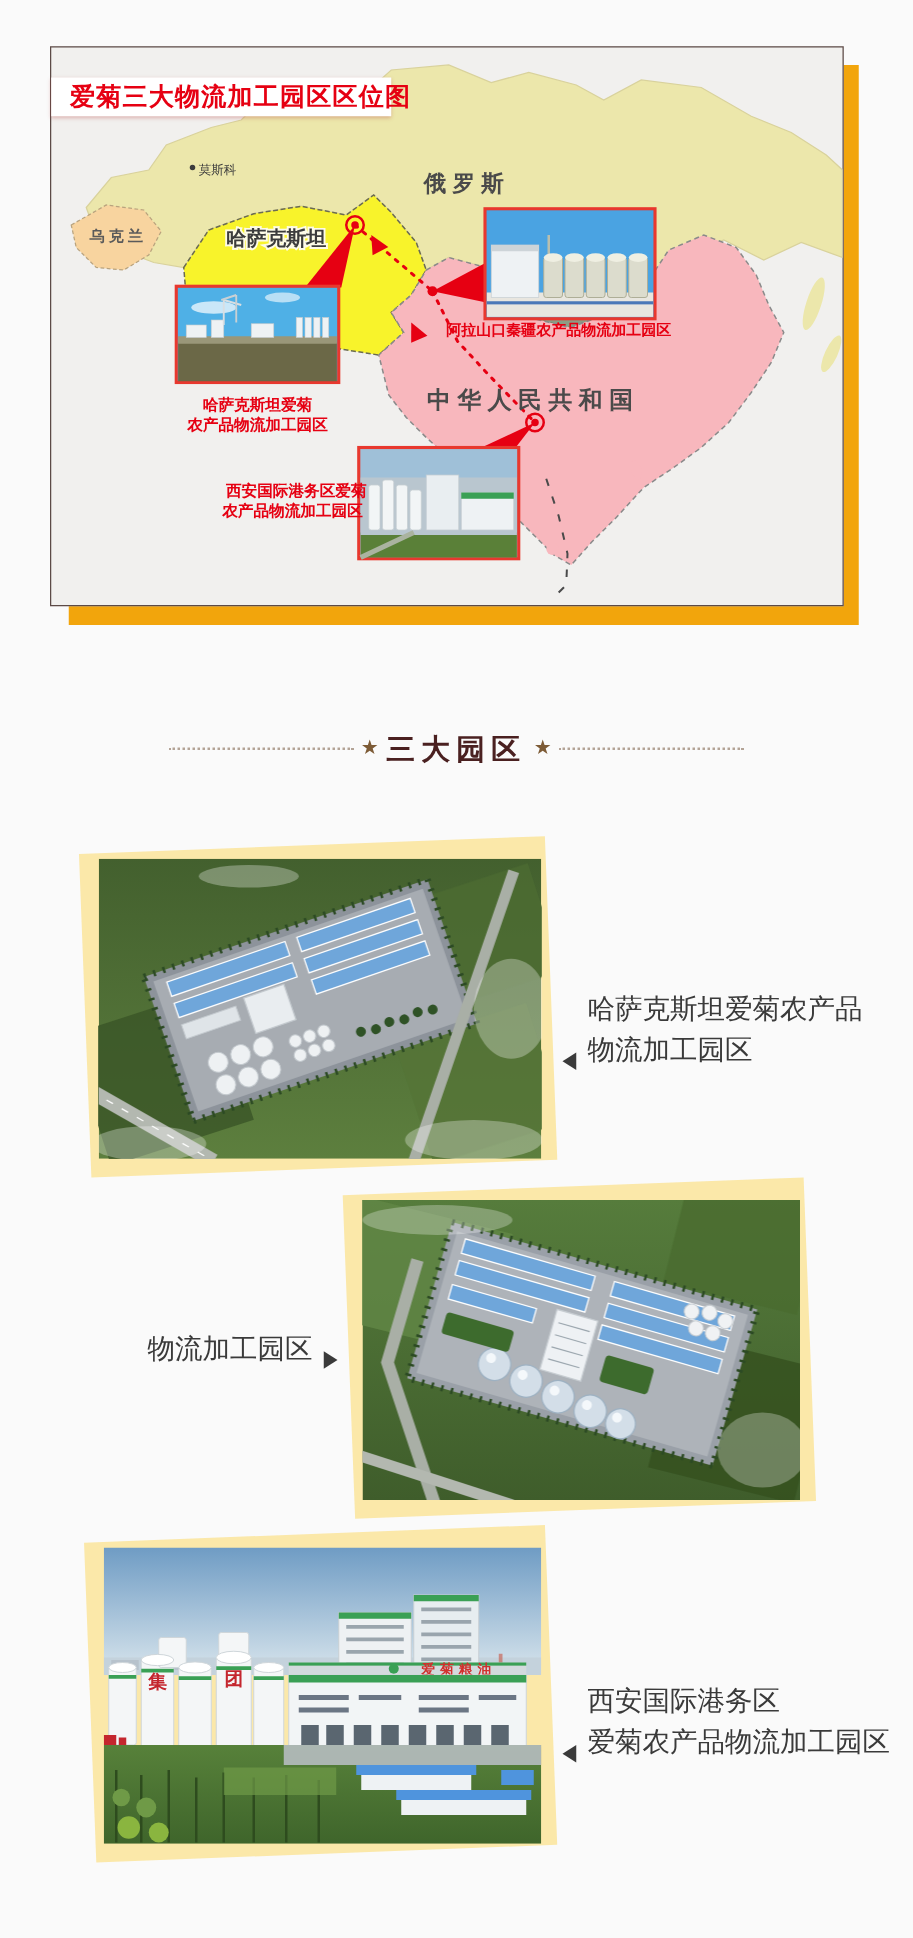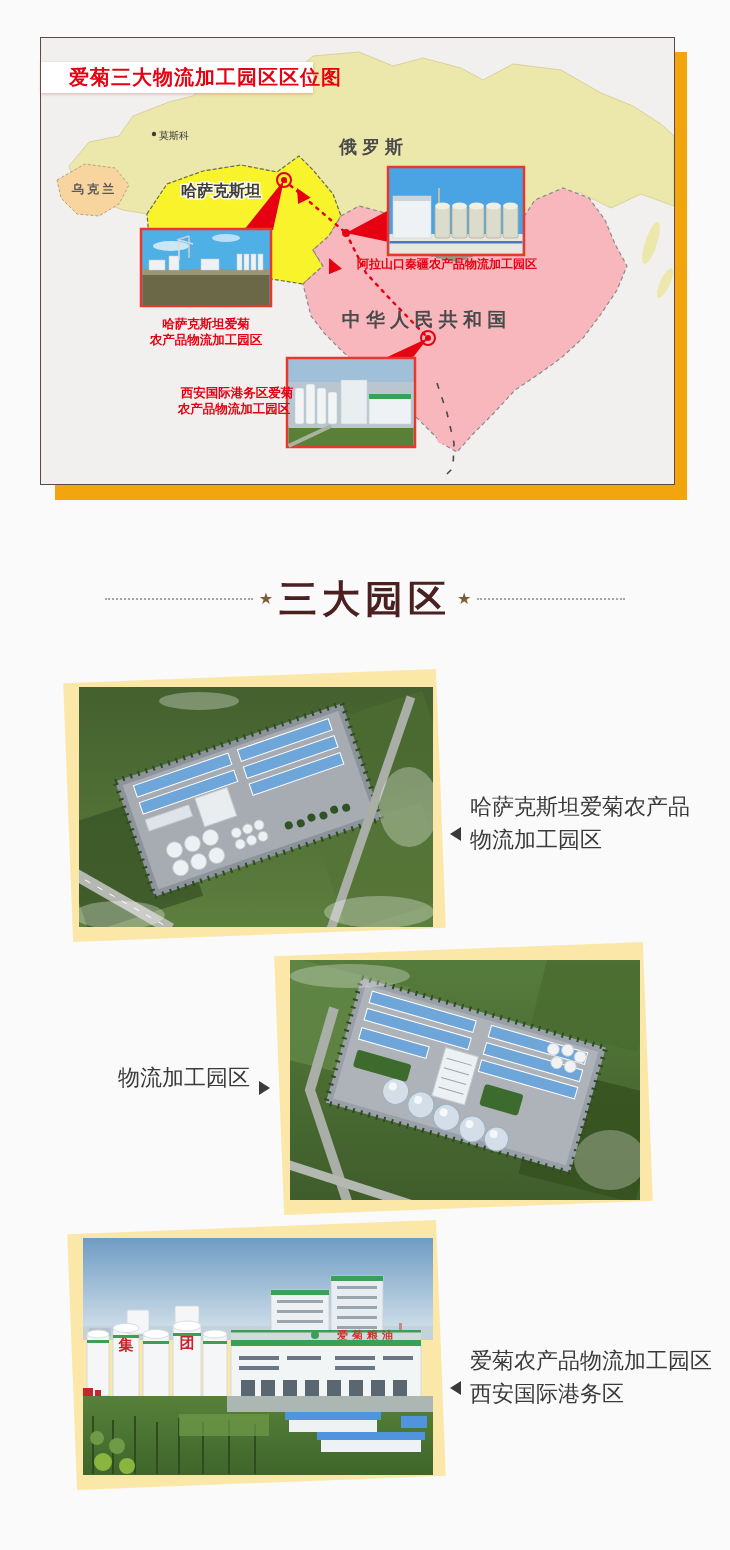--- a/index.html
+++ b/index.html
@@ -5,34 +5,34 @@
   html,body{margin:0;padding:0;}
   body{background:#fafafa;font-family:"Liberation Sans",sans-serif;}
   .page{position:relative;width:730px;height:1550px;background:#fafafa;overflow:hidden;margin:0 auto;}
 
   
   .map-shadow{position:absolute;left:55px;top:52px;width:632px;height:448px;background:#F2A50C;}
   .map-card{position:absolute;left:40px;top:37px;width:633px;height:446px;background:#f1f0ee;border:1px solid #5c4a46;}
   .map-card svg{position:absolute;left:0;top:0;width:100%;height:100%;}
   .map-title{position:absolute;left:0;top:24px;width:272px;height:31px;background:#ffffff;
              box-shadow:0 1px 3px rgba(180,60,60,.35);display:flex;align-items:center;z-index:5;}
-  .map-title span{padding-left:28px;font-size:20px;font-weight:bold;color:#e60012;letter-spacing:1px;white-space:nowrap;}
+  .map-title span{padding-left:15px;font-size:20px;font-weight:bold;color:#e60012;letter-spacing:1px;white-space:nowrap;}
 
   
   .section-header{position:absolute;left:0;top:580px;width:730px;display:flex;align-items:center;justify-content:center;}
   .dotline{width:148px;height:0;border-top:2px dotted #b3a396;}
   .star{font-size:16px;color:#7d5b36;margin:0 6px;line-height:38px;}
-  .section-title{font-size:38px;font-weight:bold;color:#4a2020;letter-spacing:5px;line-height:38px;}
+  .section-title{font-size:23px;font-weight:bold;color:#4a2020;letter-spacing:5px;line-height:38px;}
 
   
   .photo-block{position:absolute;}
   .photo-shadow{position:absolute;left:-11px;top:-11px;right:-8px;bottom:-8px;background:#FBE8A9;transform:rotate(-2.2deg);}
   .photo-block svg{position:relative;display:block;}
 
-  .caption{position:absolute;display:flex;align-items:center;}
+  .caption{position:absolute;display:flex;align-items:flex-end;}
   .caption .text{font-size:22px;line-height:33px;color:#3a3a3a;white-space:nowrap;}
   .tri-left{width:0;height:0;border-top:7px solid transparent;border-bottom:7px solid transparent;
             border-right:11px solid #3a3a3a;margin:21px 9px 0 0;}
   .tri-right{width:0;height:0;border-top:7px solid transparent;border-bottom:7px solid transparent;
              border-left:11px solid #3a3a3a;margin:21px 0 0 9px;}
   .caption.right-align .text{text-align:right;}
 
   svg{font-family:"Liberation Sans",sans-serif;}
   text{user-select:none;}
 </style>
@@ -450,18 +450,18 @@
       </g>
       <g fill="#c4262e">
         <rect x="0" y="150" width="10" height="8"></rect>
           <rect x="12" y="152" width="6" height="6"></rect>
       </g>
     </svg>
   </div>
   <div class="caption" style="left:450px;top:1344px;">
     <div class="tri-left"></div>
     <div class="text">
+      <div>西安国际港务区</div>
       <div>爱菊农产品物流加工园区</div>
-      <div>西安国际港务区</div>
     </div>
   </div>
 
 </div>
 
 </body></html>

